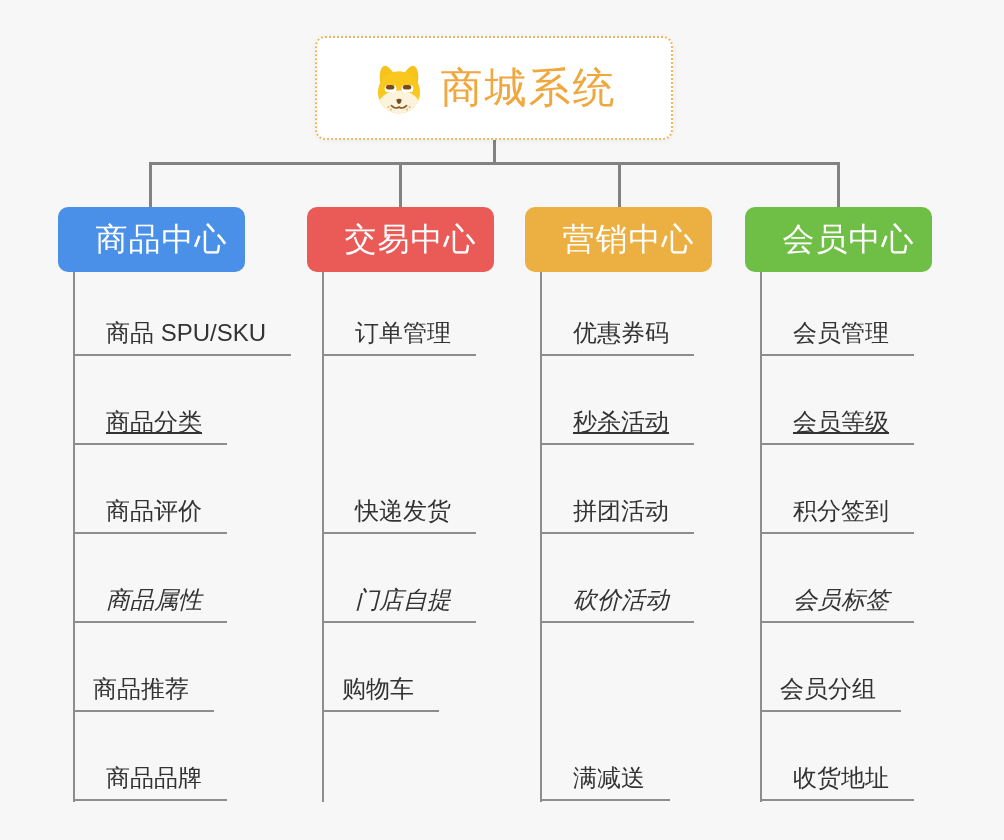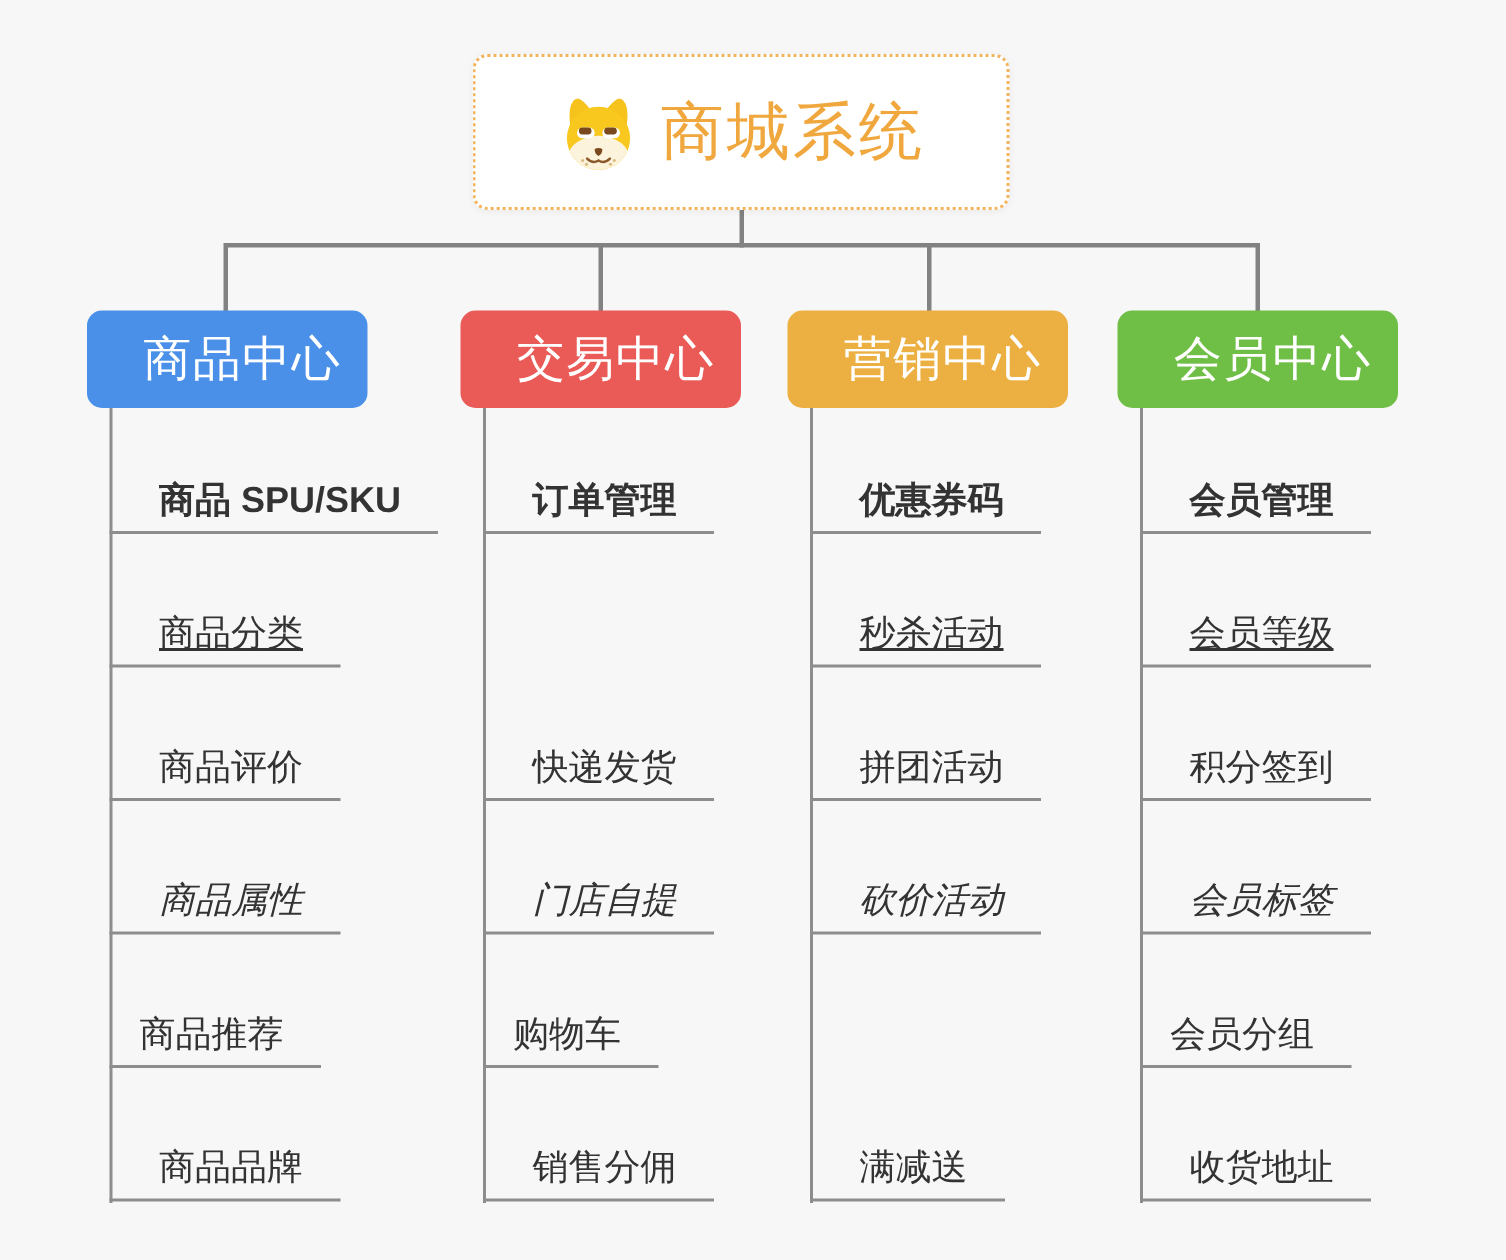--- a/index.html
+++ b/index.html
@@ -37,21 +37,21 @@
 
   .vline { position:absolute; left:15px; top:65px; width:2px; height:530px; background:#8d8d8d; }
 
   .leaf {
     position:absolute; left:15px; height:48px; width:max-content;
     padding:0 25px 5px 33px; white-space:nowrap;
     display:flex; align-items:flex-end;
     font-size:24px; color:#333333;
     border-bottom:2px solid #8d8d8d; cursor:pointer;
   }
-  .leaf-1 { top:101px;font-weight:bold; } .leaf-2 { top:190px;text-decoration:underline; } .leaf-3 { top:279px; }
+  .leaf-1 { top:101px; } .leaf-2 { top:190px;text-decoration:underline; } .leaf-3 { top:279px; }
   .leaf-4 { top:368px;font-style:italic; } .leaf-5 { top:457px;padding-left:20px; } .leaf-6 { top:546px; }
 </style>
 </head>
 <body>
 
 <div class="canvas">
 
   <svg class="connectors" viewBox="0 0 1004 840" xmlns="http://www.w3.org/2000/svg" aria-hidden="true">
     <path d="M494.5 140 L494.5 165"></path>
     <path d="M150.5 208 L150.5 163.5 L838.5 163.5 L838.5 208"></path>
@@ -95,21 +95,20 @@
     <div class="leaf leaf-6">商品品牌</div>
   </div>
 
   <div class="column col-2">
     <div class="branch-header" style="background-color: rgb(234, 91, 88);">交易中心</div>
     <div class="vline"></div>
     <div class="leaf leaf-1">订单管理</div>
     <div class="leaf leaf-3">快递发货</div>
     <div class="leaf leaf-4">门店自提</div>
     <div class="leaf leaf-5">购物车</div>
-    <div class="leaf leaf-6">销售分佣</div>
   </div>
 
   <div class="column col-3">
     <div class="branch-header" style="background-color: rgb(236, 175, 66);">营销中心</div>
     <div class="vline"></div>
     <div class="leaf leaf-1">优惠券码</div>
     <div class="leaf leaf-2">秒杀活动</div>
     <div class="leaf leaf-3">拼团活动</div>
     <div class="leaf leaf-4">砍价活动</div>
     <div class="leaf leaf-6">满减送</div>

